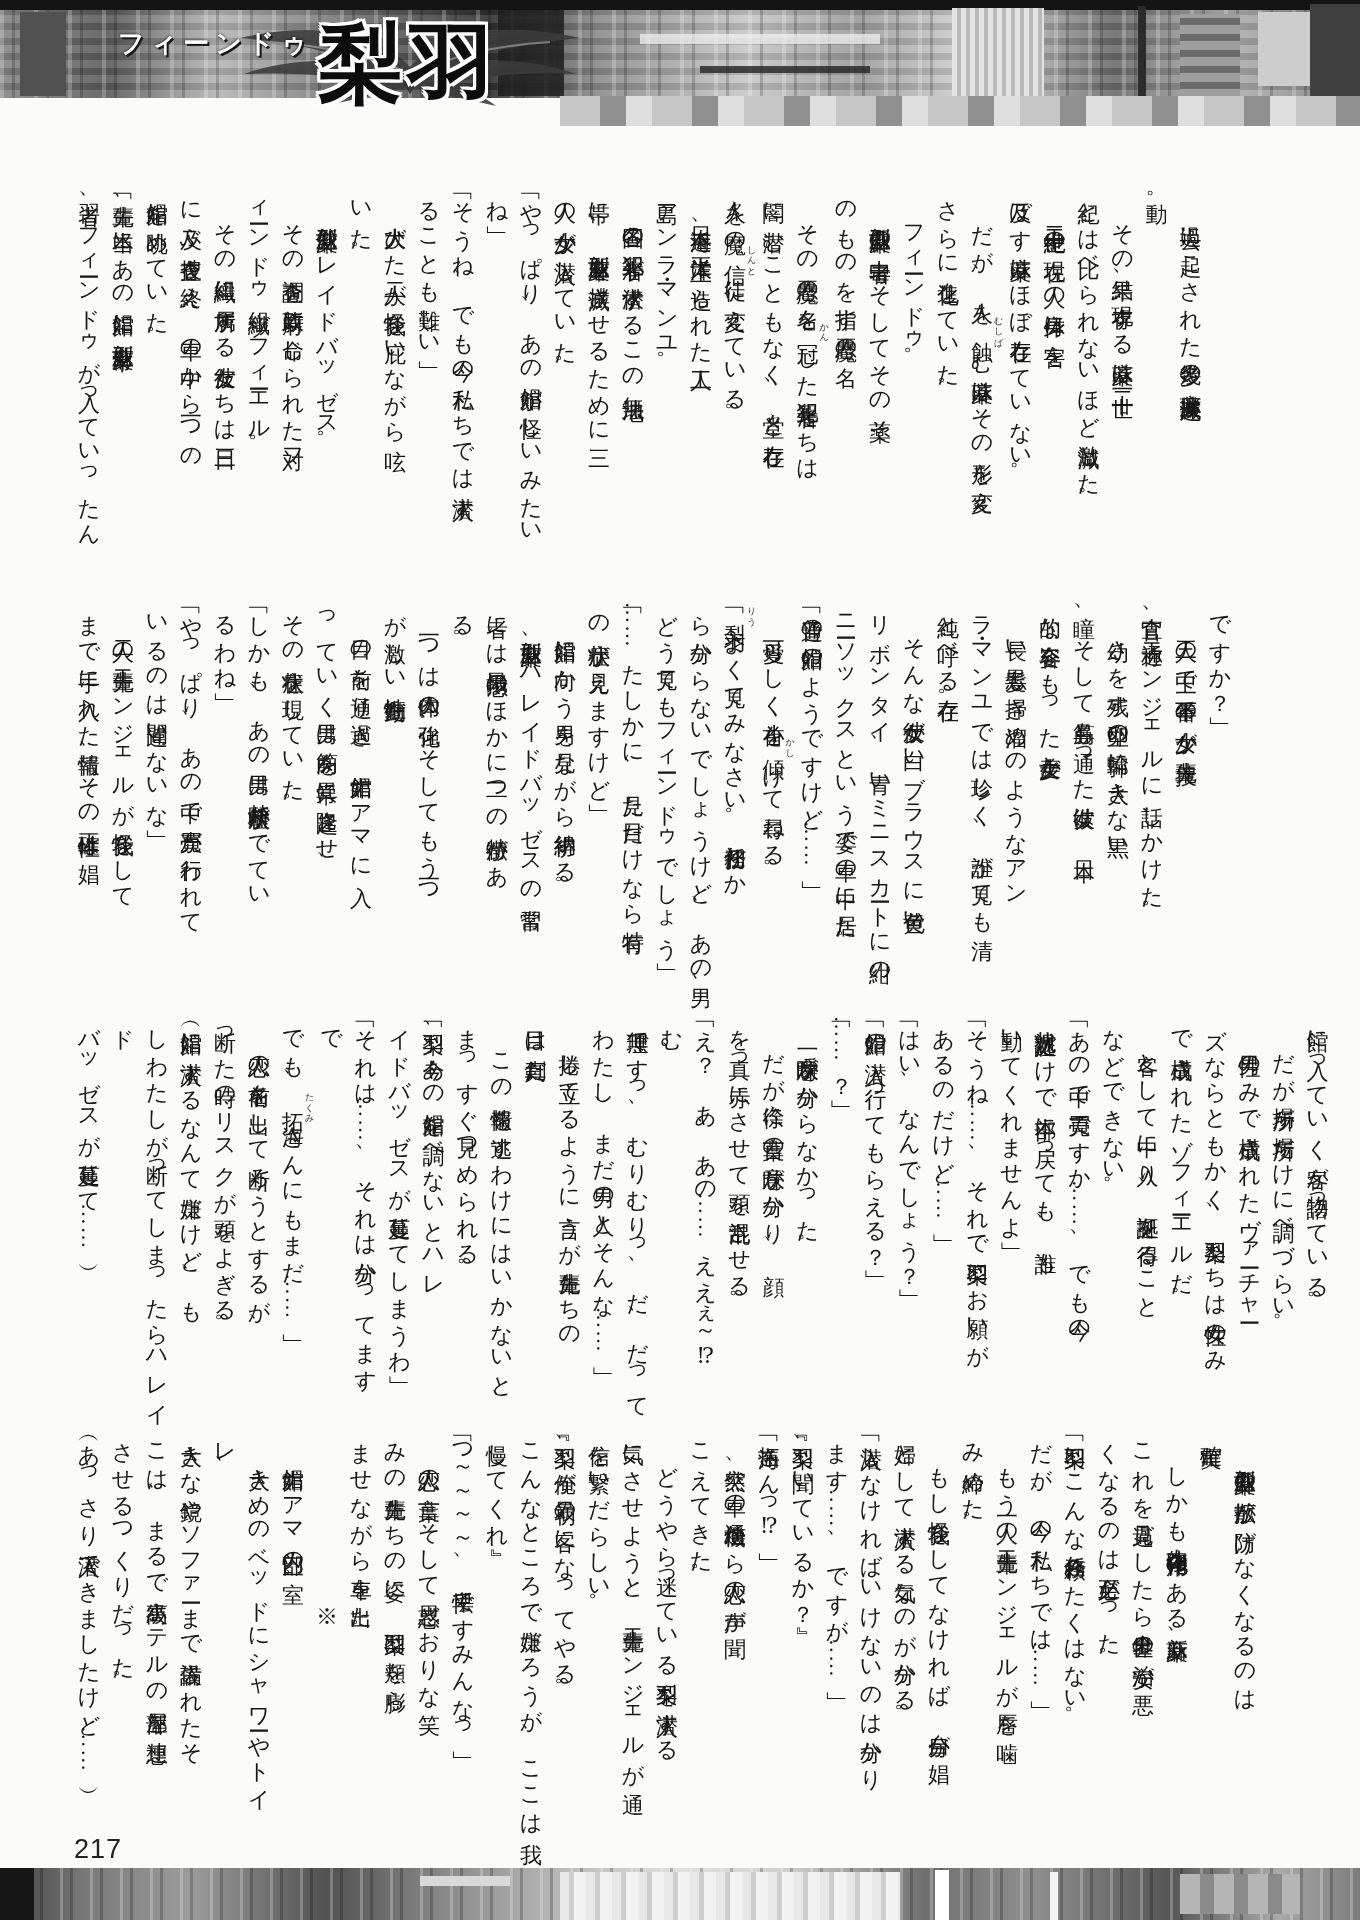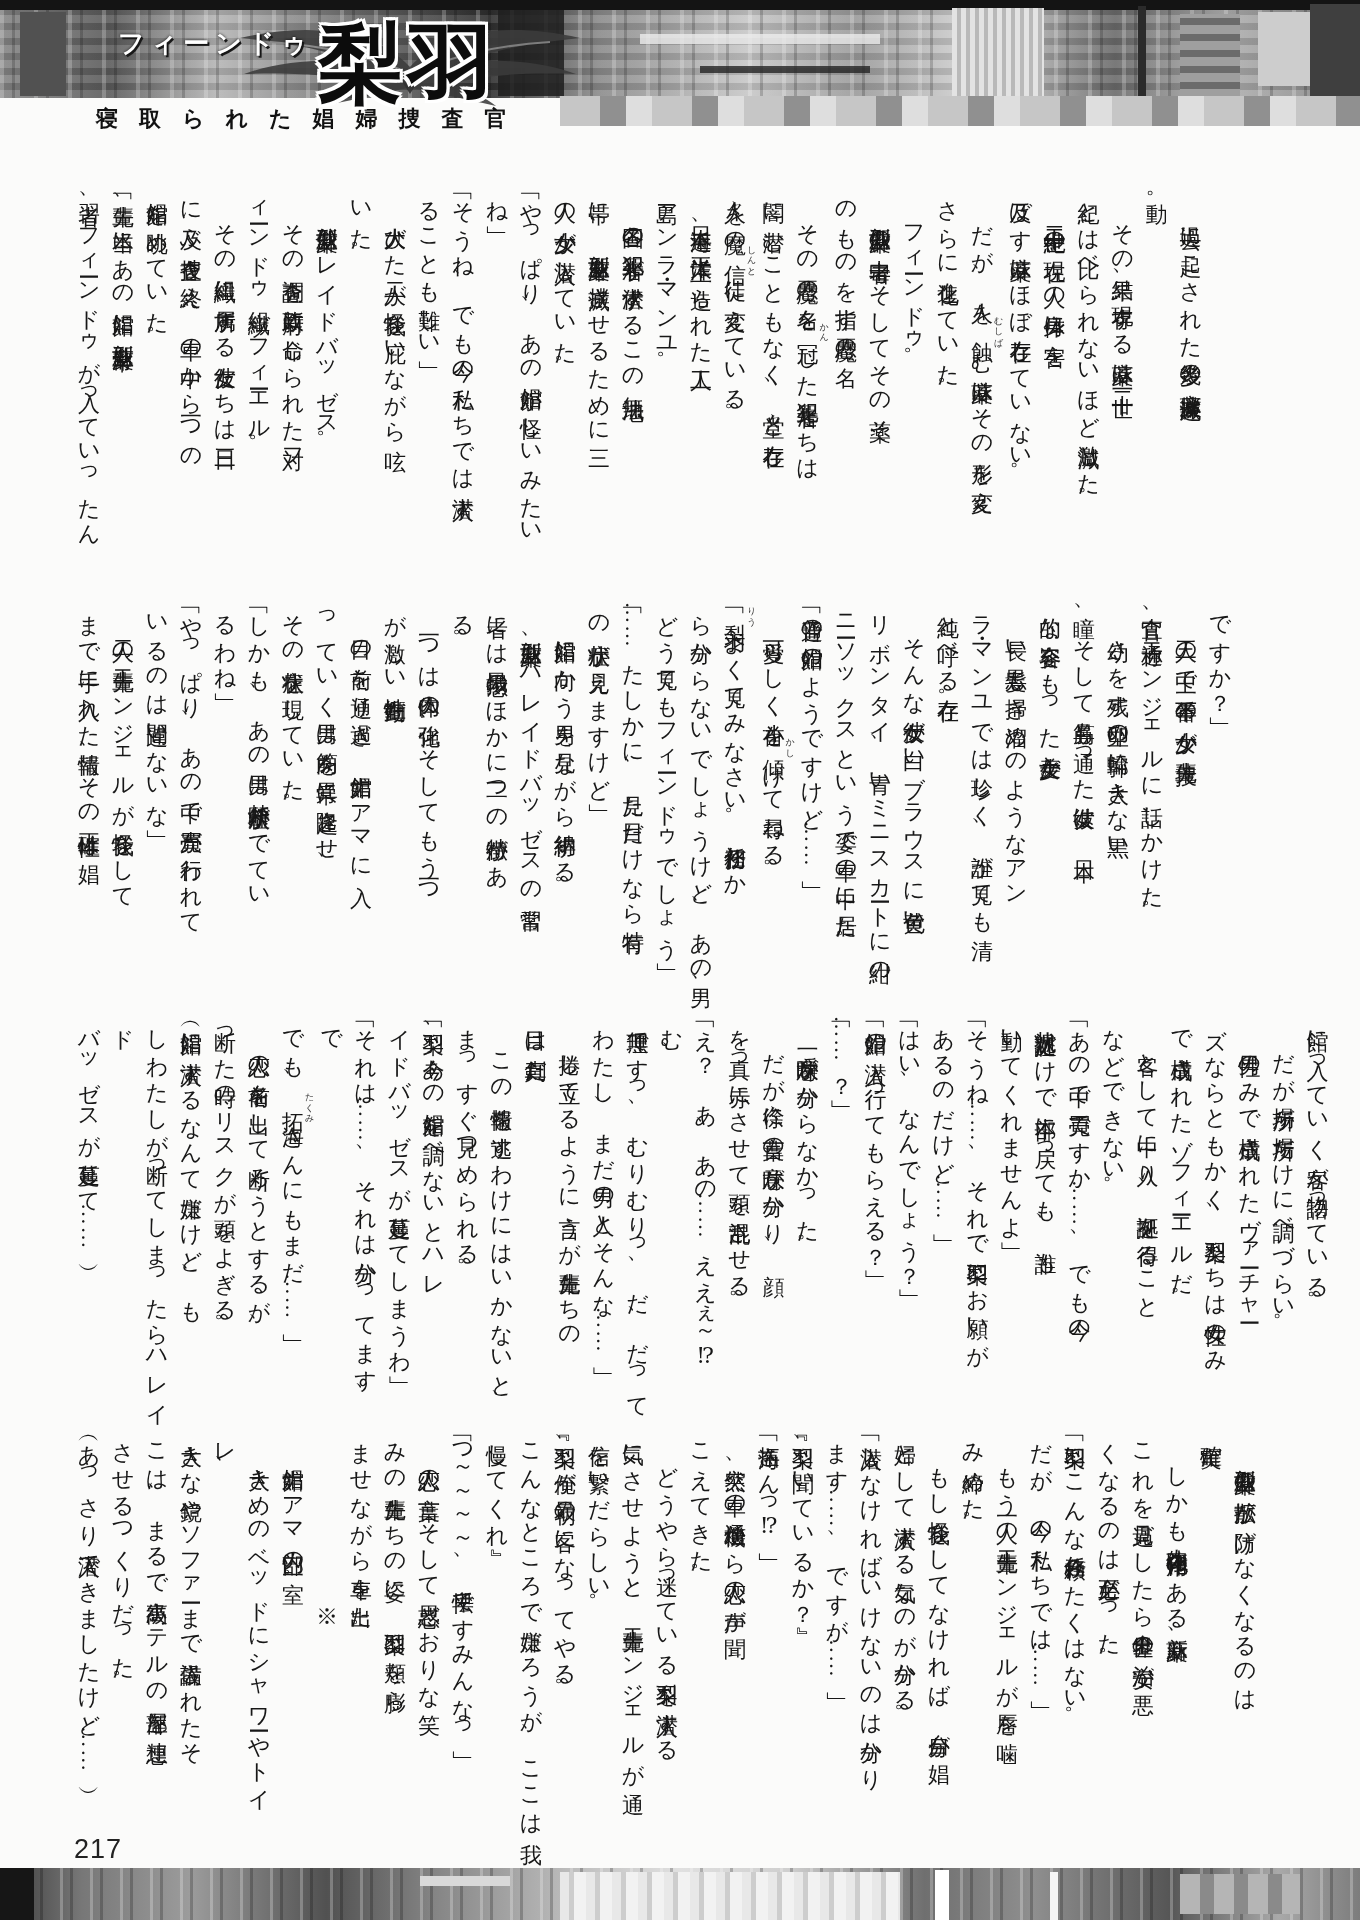--- a/index.html
+++ b/index.html
@@ -81,21 +81,20 @@
 
   <svg class="wing" viewBox="0 0 400 100" xmlns="http://www.w3.org/2000/svg">
     <path d="M200 55 C170 22 110 8 30 26 C90 32 120 40 148 50 C112 46 66 50 34 62 C92 60 130 64 160 72 C140 78 124 86 114 94 C150 86 178 80 198 76 Z" fill="#3c3c3c"></path>
     <path d="M200 55 C230 22 290 8 370 26 C310 32 280 40 252 50 C288 46 334 50 366 62 C308 60 270 64 240 72 C260 78 276 86 286 94 C250 86 222 80 202 76 Z" fill="#3c3c3c"></path>
     <path d="M60 30 C120 34 152 44 192 58" stroke="#8a8a8a" fill="none" stroke-width="2"></path>
     <path d="M340 30 C280 34 248 44 208 58" stroke="#8a8a8a" fill="none" stroke-width="2"></path>
     <path d="M186 60 h28 l-14 22 Z" fill="#303030"></path>
   </svg>
   <div class="logo-kana1">フィーンドゥ</div>
   <div class="logo-title">梨羽</div>
-  <div class="subtitle">寝取られた娼婦捜査官</div>
 
   <div class="text-area">
     <div class="band">
         <div class="tcol">　過去に起こされた幾多の麻薬撲滅運</div>
         <div class="tcol">動。</div>
         <div class="tcol">　その結果、現存する麻薬は二十一世</div>
         <div class="tcol">紀とは比べられないほど激減した。</div>
         <div class="tcol">　二十二世紀の現在、人の身体に害を</div>
         <div class="tcol">及ぼす麻薬はほぼ存在していない。</div>
         <div class="tcol">　だが、人を<ruby>蝕<rt>むしば</rt></ruby>む麻薬はその形を変え、</div>

